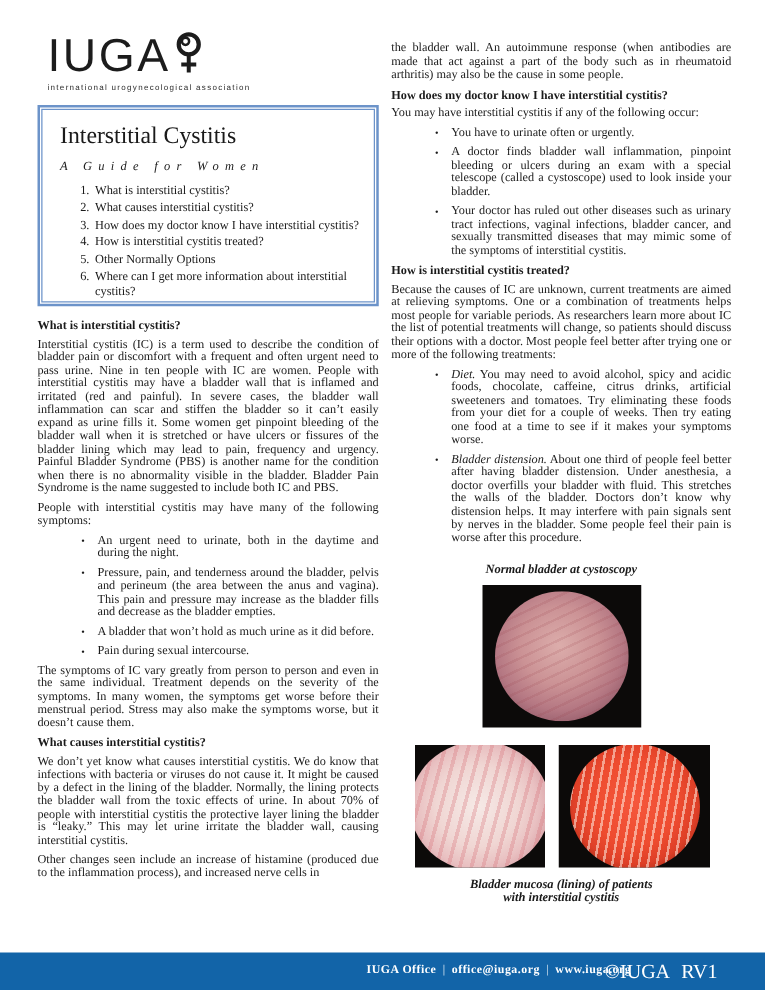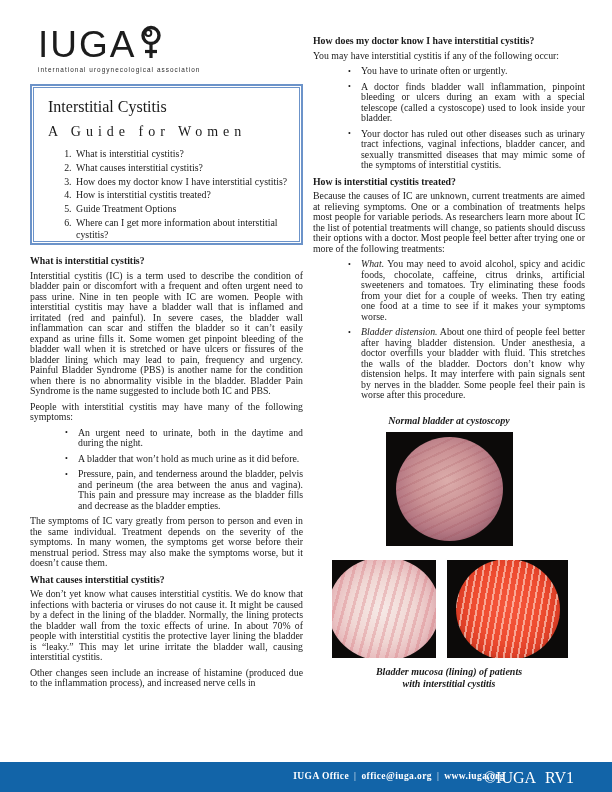--- a/index.html
+++ b/index.html
@@ -26,22 +26,22 @@
     font-size: 6.4px; letter-spacing: 1.05px; color: #2b2b2b;
     margin-top: 1px; white-space: nowrap;
   }
 
   
   .title-box {
     position: absolute; left: 30px; top: 84px; width: 267px; height: 155px;
     border: 2px solid #6c93c9; padding: 1px;
   }
   .title-box-inner { border: 1px solid #6c93c9; width: 100%; height: 100%; box-sizing: border-box; padding: 8px 10px 0 14px; }
-  .doc-title { font-size: 16px; font-weight: 400; margin: 2px 0 8px 0; }
-  .doc-subtitle { font-size: 14px; letter-spacing: 5px; margin: 0 0 8px 0; }
+  .doc-title { font-size: 19px; font-weight: 400; margin: 2px 0 8px 0; }
+  .doc-subtitle { font-size: 10px; letter-spacing: 5px; margin: 0 0 8px 0; font-style: italic; }
   .toc { margin: 0; padding: 0 0 0 26px; font-size: 9.9px; line-height: 12.2px; }
   .toc li { margin-bottom: 1.6px; padding-left: 2px; }
 
   
   .col { position: absolute; font-size: 9.8px; line-height: 10.5px; text-align: justify; }
   .col-left  { left: 30px;  top: 250px; width: 273px; }
   .col-right { left: 313px; top: 30px;  width: 272px; }
   .col h3 { font-size: 9.8px; margin: 6px 0 0 0; font-weight: bold; text-align: left; }
   .col p { margin: 4px 0 5px 0; }
   .col ul { list-style: none; margin: 4px 0 5px 0; padding: 0 0 0 35px; }
@@ -115,53 +115,55 @@
 
   <div class="title-box">
     <div class="title-box-inner">
       <div class="doc-title">Interstitial Cystitis</div>
       <div class="doc-subtitle">A Guide for Women</div>
       <ol class="toc">
         <li>What is interstitial cystitis?</li>
         <li>What causes interstitial cystitis?</li>
         <li>How does my doctor know I have interstitial cystitis?</li>
         <li>How is interstitial cystitis treated?</li>
-        <li>Guide Treatment Options</li>
+        <li>Other Normally Options</li>
         <li>Where can I get more information about interstitial cystitis?</li>
       </ol>
     </div>
   </div>
 
   <div class="col col-left">
     <h3>What is interstitial cystitis?</h3>
     <p>Interstitial cystitis (IC) is a term used to describe the condition of bladder pain or discomfort with a frequent and often urgent need to pass urine. Nine in ten people with IC are women. People with interstitial cystitis may have a bladder wall that is inflamed and irritated (red and painful). In severe cases, the bladder wall inflammation can scar and stiffen the bladder so it can’t easily expand as urine fills it. Some women get pinpoint bleeding of the bladder wall when it is stretched or have ulcers or fissures of the bladder lining which may lead to pain, frequency and urgency. Painful Bladder Syndrome (PBS) is another name for the condition when there is no abnormality visible in the bladder. Bladder Pain Syndrome is the name suggested to include both IC and PBS.</p>
     <p>People with interstitial cystitis may have many of the following symptoms:</p>
     <ul>
       <li>An urgent need to urinate, both in the daytime and during the night.</li>
+      <li>Pressure, pain, and tenderness around the bladder, pelvis and perineum (the area between the anus and vagina). This pain and pressure may increase as the bladder fills and decrease as the bladder empties.</li>
       <li>A bladder that won’t hold as much urine as it did before.</li>
-      <li>Pressure, pain, and tenderness around the bladder, pelvis and perineum (the area between the anus and vagina). This pain and pressure may increase as the bladder fills and decrease as the bladder empties.</li>
+      <li>Pain during sexual intercourse.</li>
     </ul>
     <p>The symptoms of IC vary greatly from person to person and even in the same individual. Treatment depends on the severity of the symptoms. In many women, the symptoms get worse before their menstrual period. Stress may also make the symptoms worse, but it doesn’t cause them.</p>
     <h3>What causes interstitial cystitis?</h3>
     <p>We don’t yet know what causes interstitial cystitis. We do know that infections with bacteria or viruses do not cause it. It might be caused by a defect in the lining of the bladder. Normally, the lining protects the bladder wall from the toxic effects of urine. In about 70% of people with interstitial cystitis the protective layer lining the bladder is “leaky.” This may let urine irritate the bladder wall, causing interstitial cystitis.</p>
     <p>Other changes seen include an increase of histamine (produced due to the inflammation process), and increased nerve cells in</p>
   </div>
 
   <div class="col col-right">
+    <p>the bladder wall. An autoimmune response (when antibodies are made that act against a part of the body such as in rheumatoid arthritis) may also be the cause in some people.</p>
     <h3>How does my doctor know I have interstitial cystitis?</h3>
     <p>You may have interstitial cystitis if any of the following occur:</p>
     <ul>
       <li>You have to urinate often or urgently.</li>
       <li>A doctor finds bladder wall inflammation, pinpoint bleeding or ulcers during an exam with a special telescope (called a cystoscope) used to look inside your bladder.</li>
       <li>Your doctor has ruled out other diseases such as urinary tract infections, vaginal infections, bladder cancer, and sexually transmitted diseases that may mimic some of the symptoms of interstitial cystitis.</li>
     </ul>
     <h3>How is interstitial cystitis treated?</h3>
     <p>Because the causes of IC are unknown, current treatments are aimed at relieving symptoms. One or a combination of treatments helps most people for variable periods. As researchers learn more about IC the list of potential treatments will change, so patients should discuss their options with a doctor. Most people feel better after trying one or more of the following treatments:</p>
     <ul>
-      <li><em>What.</em><span> You may need to avoid alcohol, spicy and acidic foods, chocolate, caffeine, citrus drinks, artificial sweeteners and tomatoes. Try eliminating these foods from your diet for a couple of weeks. Then try eating one food at a time to see if it makes your symptoms worse.</span></li>
+      <li><em>Diet.</em><span> You may need to avoid alcohol, spicy and acidic foods, chocolate, caffeine, citrus drinks, artificial sweeteners and tomatoes. Try eliminating these foods from your diet for a couple of weeks. Then try eating one food at a time to see if it makes your symptoms worse.</span></li>
       <li><em>Bladder distension.</em><span> About one third of people feel better after having bladder distension. Under anesthesia, a doctor overfills your bladder with fluid. This stretches the walls of the bladder. Doctors don’t know why distension helps. It may interfere with pain signals sent by nerves in the bladder. Some people feel their pain is worse after this procedure.</span></li>
     </ul>
 
     <div class="fig-caption">Normal bladder at cystoscopy</div>
     <div class="scope-frame fig1">
       <div class="orb"></div>
     </div>
 
     <div class="fig-row">
       <div class="scope-frame fig2">

